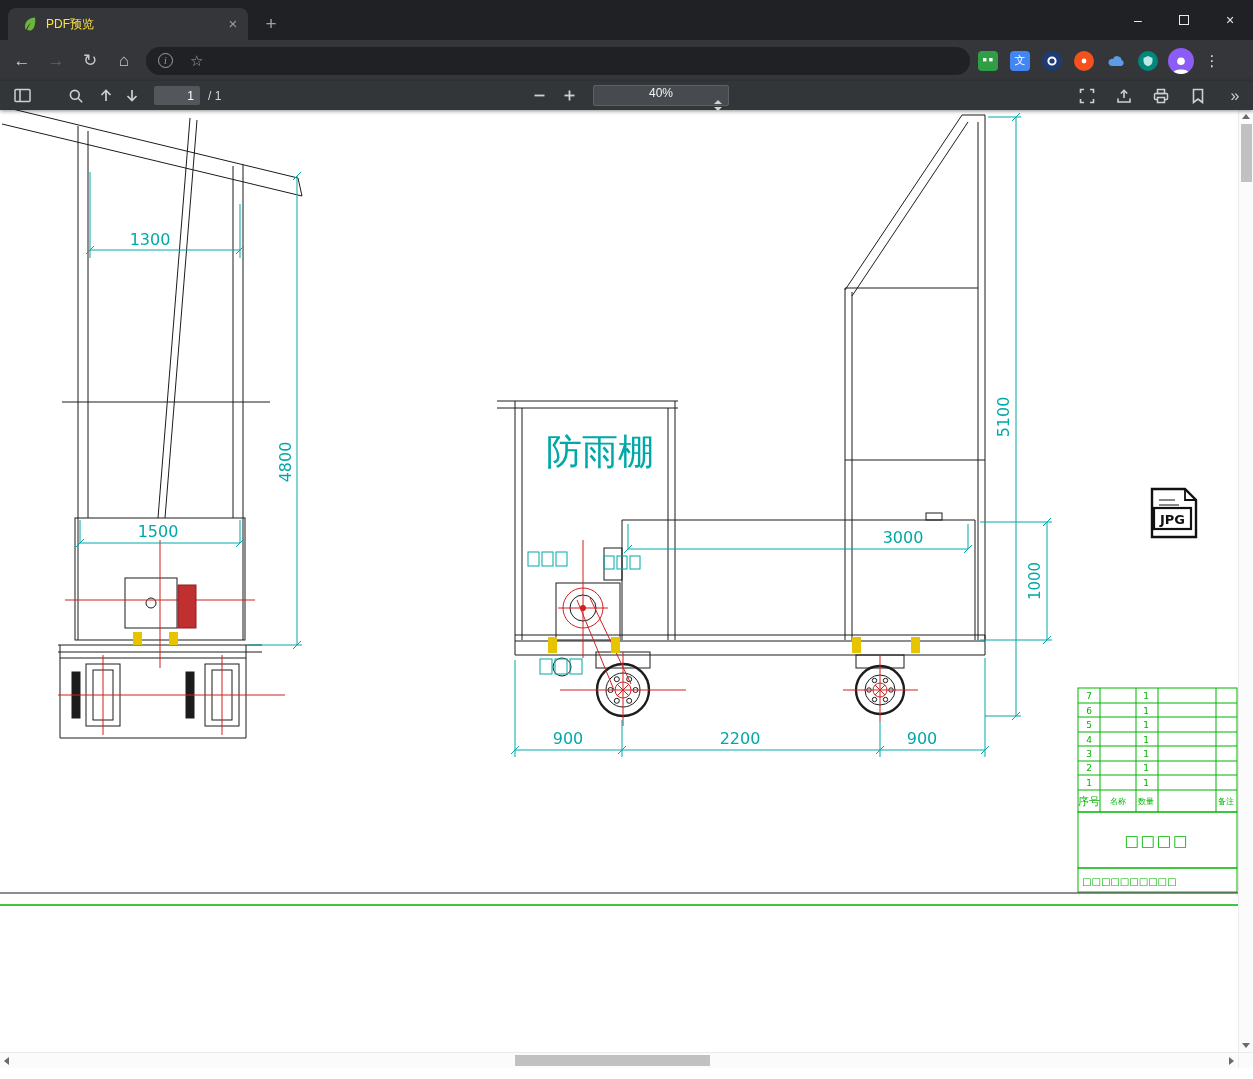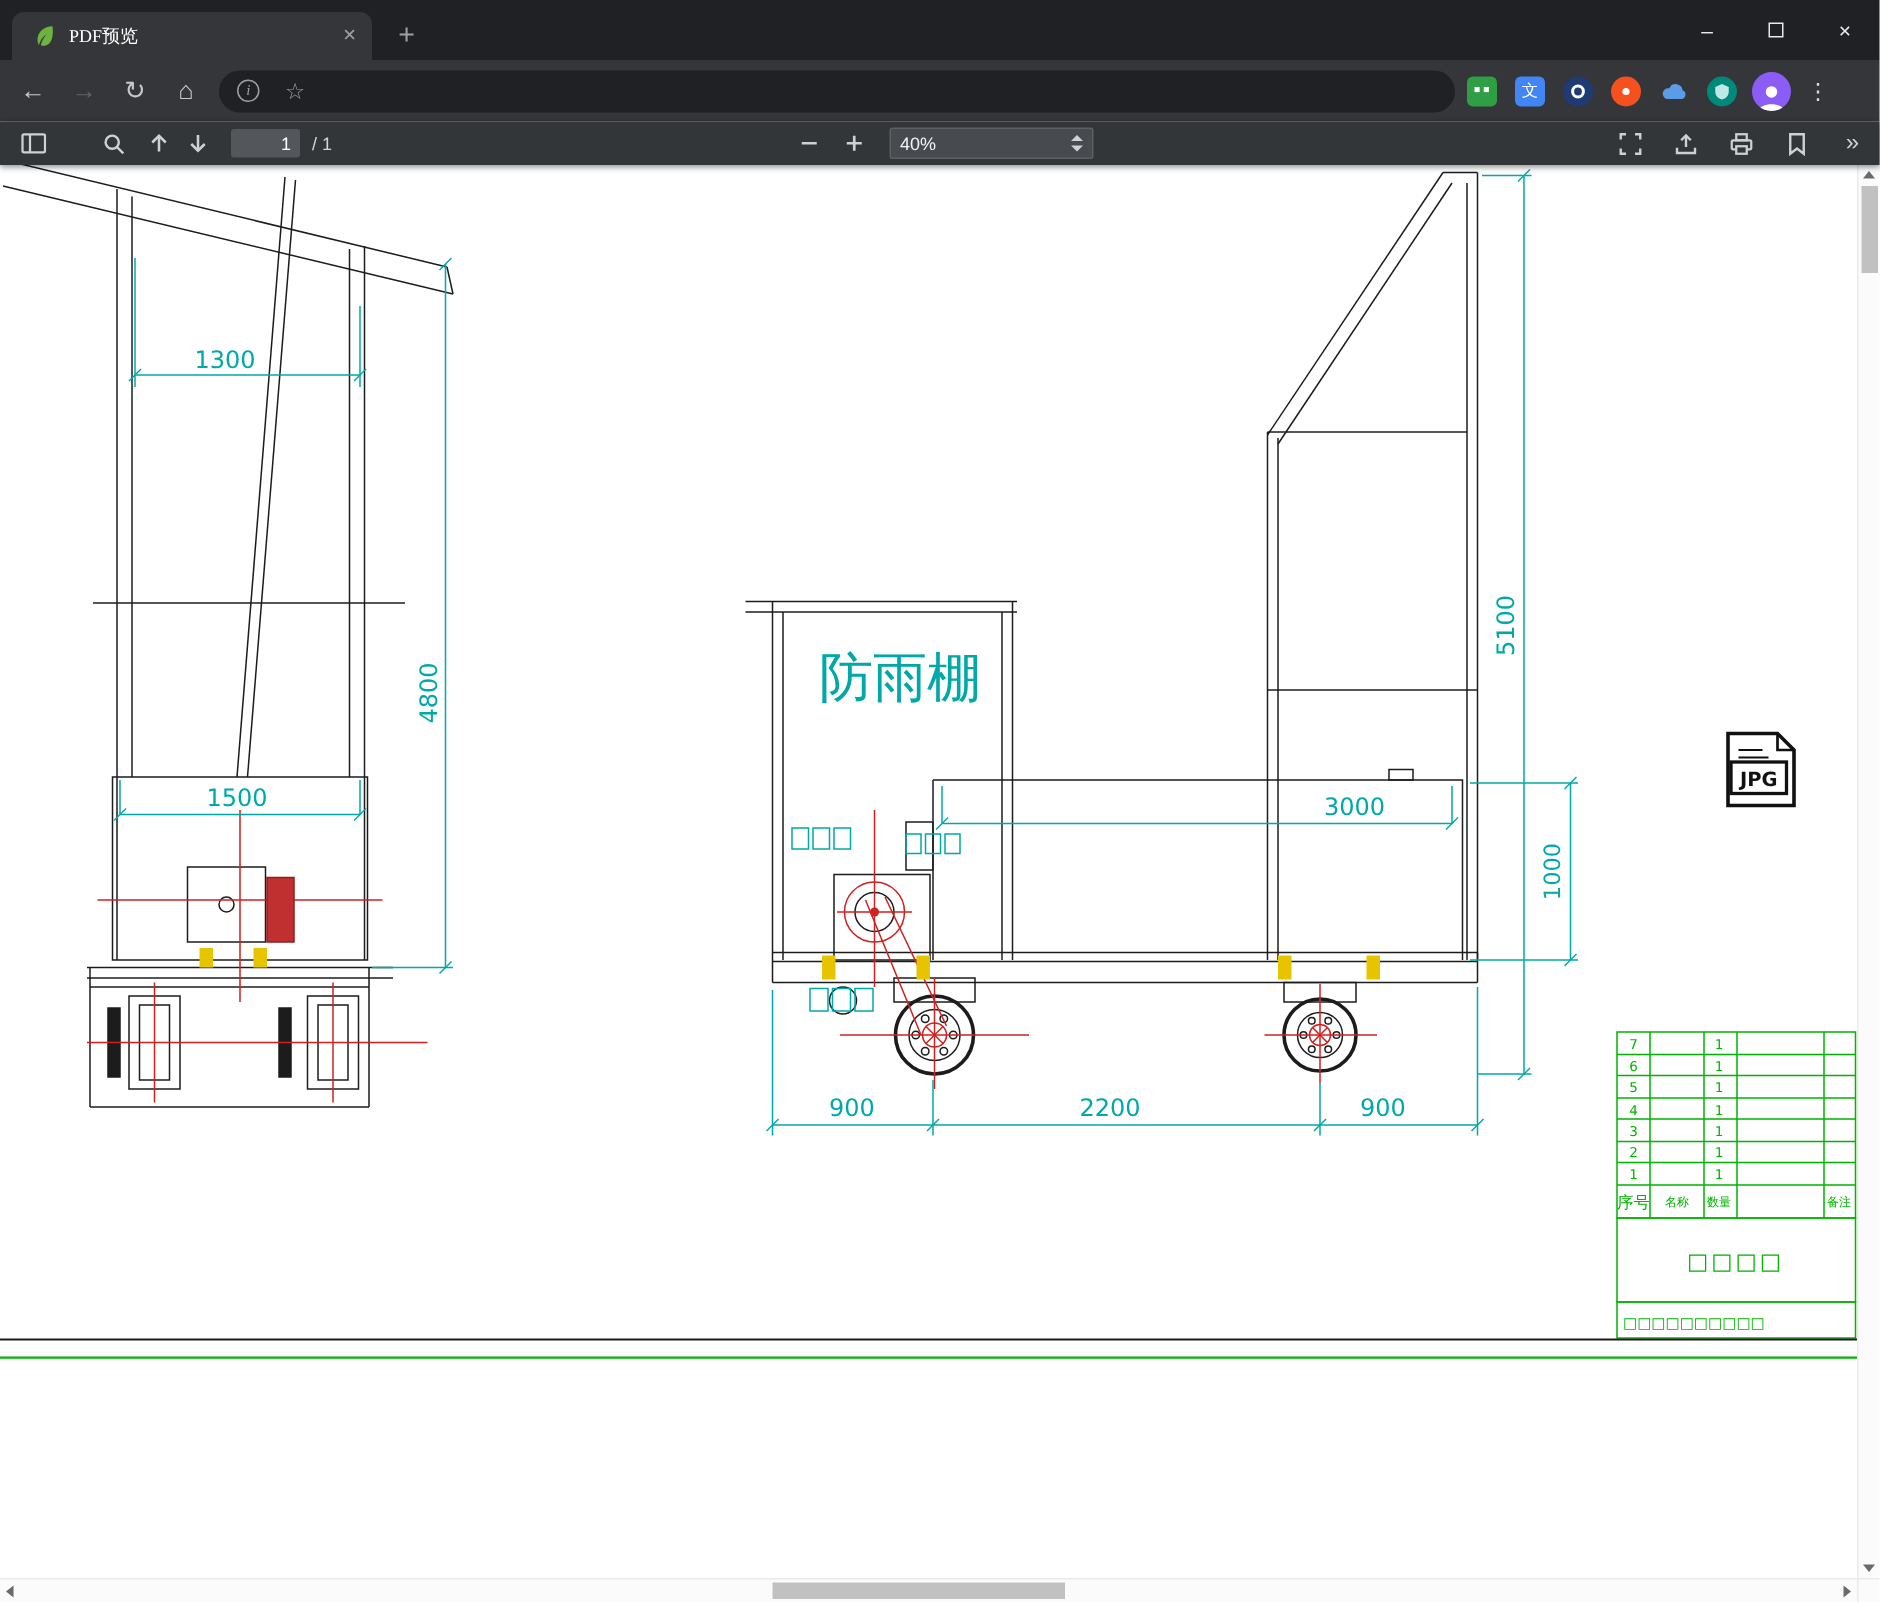--- a/index.html
+++ b/index.html
@@ -5,21 +5,21 @@
   * { margin:0; padding:0; box-sizing:border-box; }
   html,body { width:1253px; height:1079px; overflow:hidden; background:#fff;
     font-family:"Liberation Sans","DejaVu Sans",sans-serif; }
   .win { position:absolute; inset:0; }
 
   
   .titlebar { position:absolute; top:0; left:0; width:1253px; height:40px; background:#202124; }
   .tab { position:absolute; left:8px; top:8px; width:240px; height:32px; background:#35363a;
          border-radius:8px 8px 0 0; display:flex; align-items:center; padding:0 6px; }
   .tab-fav { width:16px; height:16px; margin:0 8px 0 8px; flex:0 0 auto; }
-  .tab-title { color:#ffffff; font-size:12px; flex:1; white-space:nowrap; overflow:hidden;font-family:Liberation Serif, serif; }
+  .tab-title { color:#fde047; font-size:12px; flex:1; white-space:nowrap; overflow:hidden; }
   .tab-close { color:#9aa0a6; font-size:15px; width:18px; height:18px; line-height:17px;
                text-align:center; border-radius:50%; cursor:default; }
   .new-tab { position:absolute; left:258px; top:12px; width:26px; height:26px; color:#9aa0a6;
              font-size:19px; line-height:24px; text-align:center; }
   .win-controls { position:absolute; right:0; top:0; height:40px; display:flex; }
   .win-btn { width:46px; height:40px; display:flex; align-items:center; justify-content:center;
              color:#e8eaed; font-size:14px; }
   .win-max i { display:block; width:10px; height:10px; border:1px solid #e8eaed; }
 
   
@@ -51,21 +51,21 @@
   .pbtn { width:24px; height:22px; display:flex; align-items:center; justify-content:center;
           color:#ced1d4; flex:0 0 auto;}
   .sp30 { width:30px; } .sp6 { width:6px; } .sp2 { width:2px; } .sp10 { width:10px; }
   .page-input { width:46px; height:19px; background:#53565a; border:none; border-radius:2px;
                 color:#fff; text-align:right; padding:0 6px; font-size:12px;
                 font-family:"Liberation Sans",sans-serif;}
   .page-sep { color:#d3d6d9; font-size:12px; margin-left:8px; }
   .pdf-center { position:absolute; left:527px; top:0; height:29px; display:flex; align-items:center; }
   .zoom-select { width:136px; height:21px; background:#474a4e; border:1px solid #5c6064;
                  border-radius:2px; color:#f2f3f4; font-size:12px; display:flex; align-items:center;
-                 padding:0 6px; margin-left:12px; }
+                 padding:0 6px; margin-left:12px;flex-direction:column; }
   .zoom-arrows { margin-left:auto; display:flex; flex-direction:column; gap:3px; }
   .tri-up { width:0; height:0; border-left:4px solid transparent; border-right:4px solid transparent;
             border-bottom:4px solid #cfd2d4; }
   .tri-dn { width:0; height:0; border-left:4px solid transparent; border-right:4px solid transparent;
             border-top:4px solid #cfd2d4; }
   .pdf-right { position:absolute; right:6px; top:0; height:29px; display:flex; align-items:center; gap:13px; }
   .more-glyph { color:#ced1d4; font-size:16px; }
 
   
   .content { position:absolute; top:110px; left:0; width:1238px; height:942px; background:#fff; overflow:hidden; }

